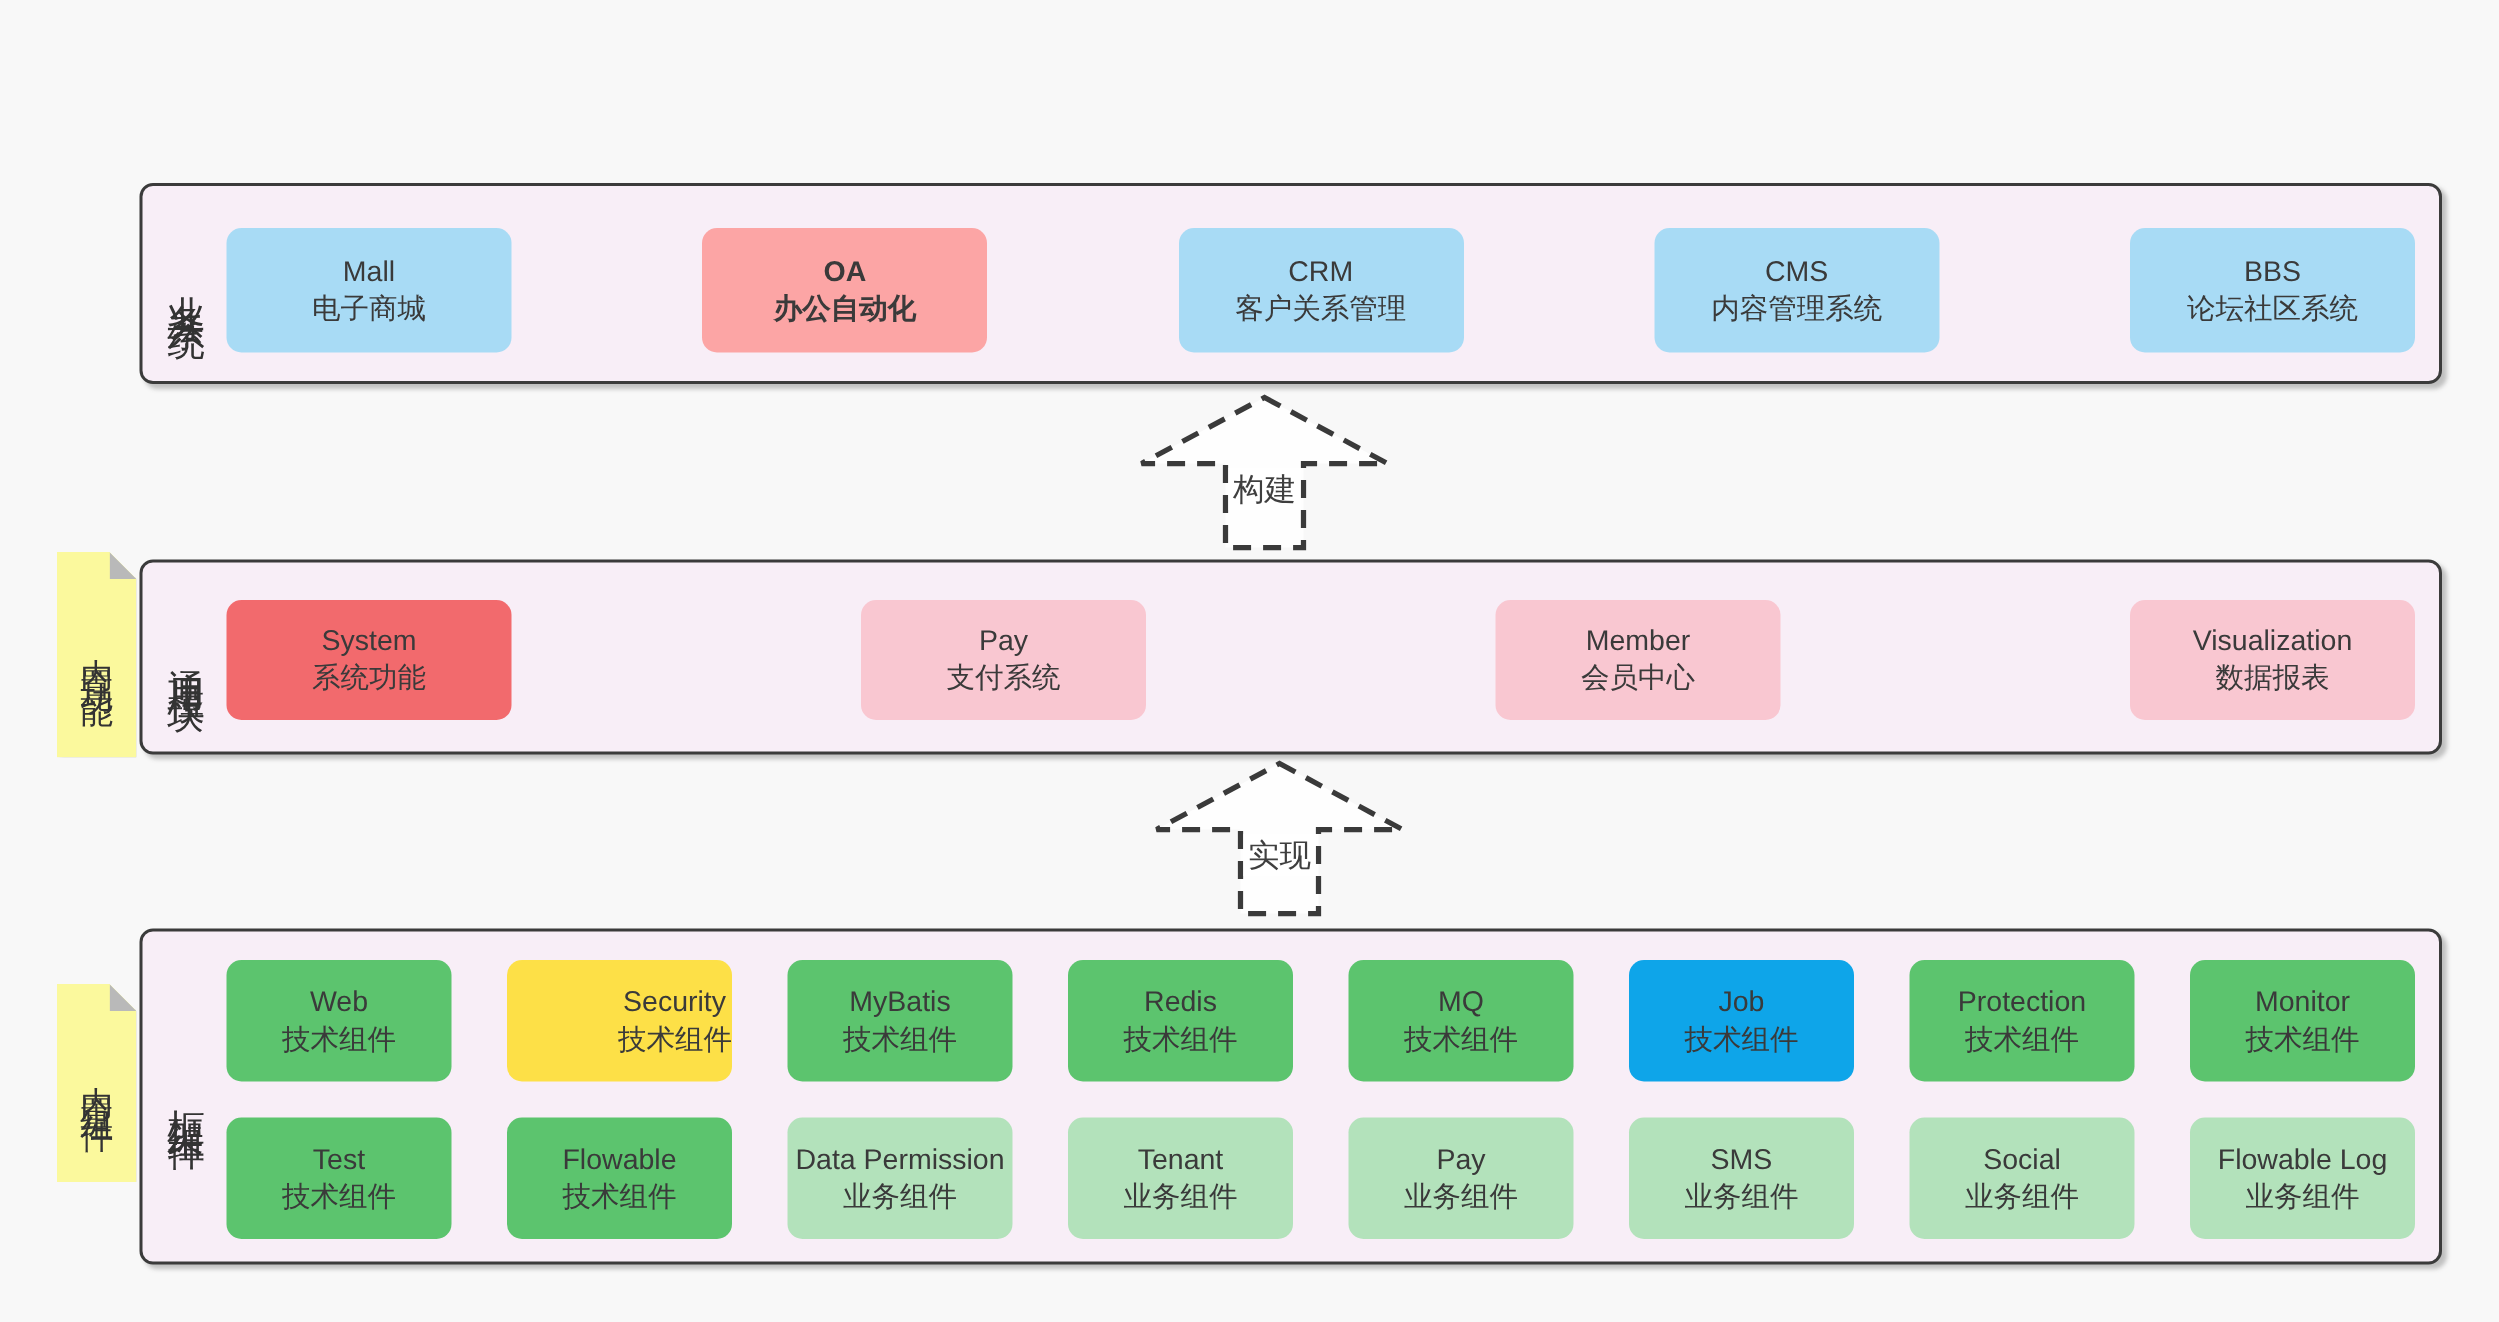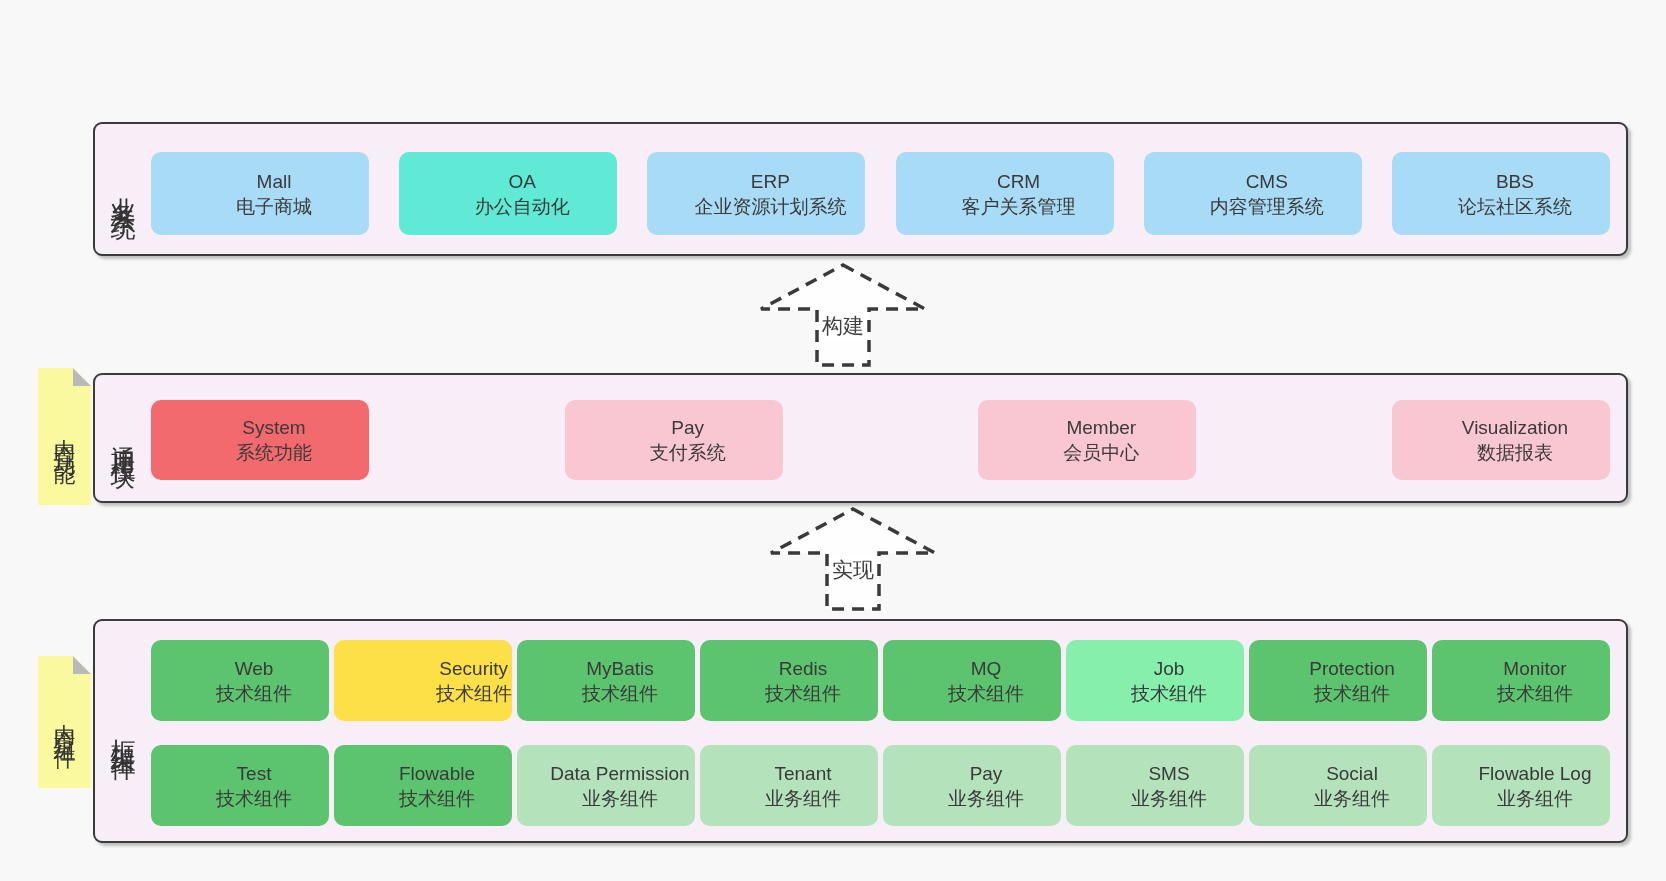--- a/index.html
+++ b/index.html
@@ -21,21 +21,21 @@
               font-size:25px;letter-spacing:6px;color:#333;}
 
   
   .row{position:absolute;left:56px;right:16px;display:flex;justify-content:space-between;}
   .band-business-systems .row0{top:28px;height:83px;}
   .band-common-modules .row0{top:25px;height:80px;}
   .band-framework-components .row0{top:19px;height:81px;}
   .band-framework-components .row1{top:124px;height:81px;}
 
   .box{border-radius:10px;display:flex;flex-direction:column;align-items:center;justify-content:center;
-       text-align:center;font-size:19px;line-height:25px;color:#3a3a3a;height:100%;padding-left:28px;}
+       text-align:center;font-size:19px;line-height:25px;color:#3a3a3a;height:100%;}
   .band-business-systems .box,.band-common-modules .box{width:190px;}
   .band-framework-components .box{width:150px;}
   .box-name{white-space:normal;padding:0 4px;}
   .box-desc{white-space:nowrap;}
 
   
   .note{position:absolute;left:38px;width:53px;background:var(--note-bg,#fbf99d);
         z-index:5;box-shadow:2px 2px 3px rgba(0,0,0,.22);
         display:flex;align-items:center;justify-content:center;
         clip-path:polygon(0 0,calc(100% - 18px) 0,100% 18px,100% 100%,0 100%);}
@@ -72,27 +72,23 @@
     <span class="arrow-label">实现</span>
   </div>
 
 <div class="band band-business-systems">
     <div class="band-label">业务系统</div>
   <div class="row row0">
         <div class="box" style="background: rgb(168, 219, 245);">
     <span class="box-name">Mall</span>
     <span class="box-desc">电子商城</span>
   </div>
-        <div class="box" style="background: #5eead4;">
+        <div class="box" style="background: #fca5a5; font-weight: bold;">
     <span class="box-name">OA</span>
     <span class="box-desc">办公自动化</span>
-  </div>
-        <div class="box" style="background: rgb(168, 219, 245);">
-    <span class="box-name">ERP</span>
-    <span class="box-desc">企业资源计划系统</span>
   </div>
         <div class="box" style="background: rgb(168, 219, 245);">
     <span class="box-name">CRM</span>
     <span class="box-desc">客户关系管理</span>
   </div>
         <div class="box" style="background: rgb(168, 219, 245);">
     <span class="box-name">CMS</span>
     <span class="box-desc">内容管理系统</span>
   </div>
         <div class="box" style="background: rgb(168, 219, 245);">
@@ -141,21 +137,21 @@
     <span class="box-desc">技术组件</span>
   </div>
         <div class="box" style="background: rgb(92, 196, 110);">
     <span class="box-name">Redis</span>
     <span class="box-desc">技术组件</span>
   </div>
         <div class="box" style="background: rgb(92, 196, 110);">
     <span class="box-name">MQ</span>
     <span class="box-desc">技术组件</span>
   </div>
-        <div class="box" style="background: #86efac; align-items: center;">
+        <div class="box" style="background: #0ea5e9; align-items: center;">
     <span class="box-name">Job</span>
     <span class="box-desc">技术组件</span>
   </div>
         <div class="box" style="background: rgb(92, 196, 110);">
     <span class="box-name">Protection</span>
     <span class="box-desc">技术组件</span>
   </div>
         <div class="box" style="background: rgb(92, 196, 110);">
     <span class="box-name">Monitor</span>
     <span class="box-desc">技术组件</span>

